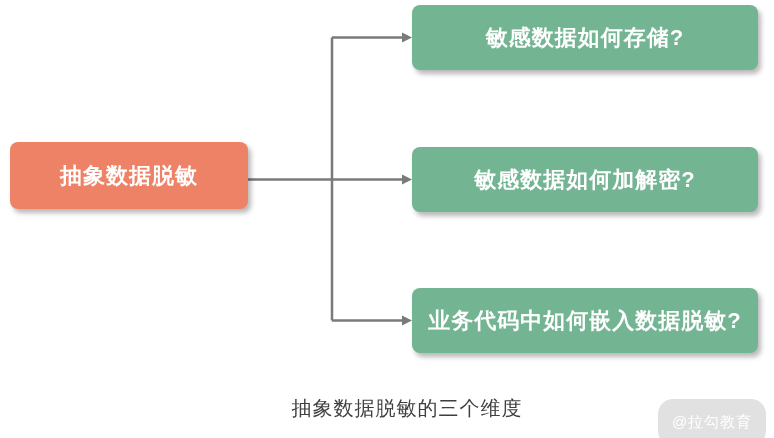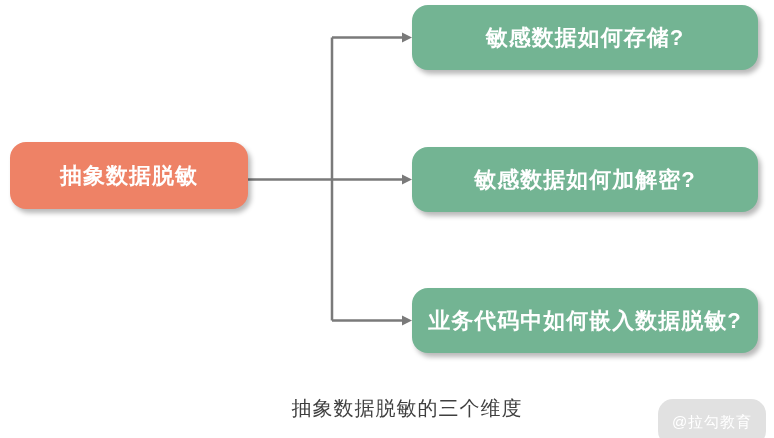--- a/index.html
+++ b/index.html
@@ -28,21 +28,21 @@
   }
   .connector-svg .arrowhead {
     fill: var(--connector, #7a7a7a);
     stroke: none;
   }
   .node {
     position: absolute;
     display: flex;
     align-items: center;
     justify-content: center;
-    border-radius: 16px;
+    border-radius: 8px;
     color: #ffffff;
     font-weight: bold;
     font-size: 22px;
     letter-spacing: 1px;
     text-align: center;
     box-shadow: 3px 4px 5px rgba(0,0,0,0.28);
   }
   .node-root {
     left: 10px;
     top: 142px;

